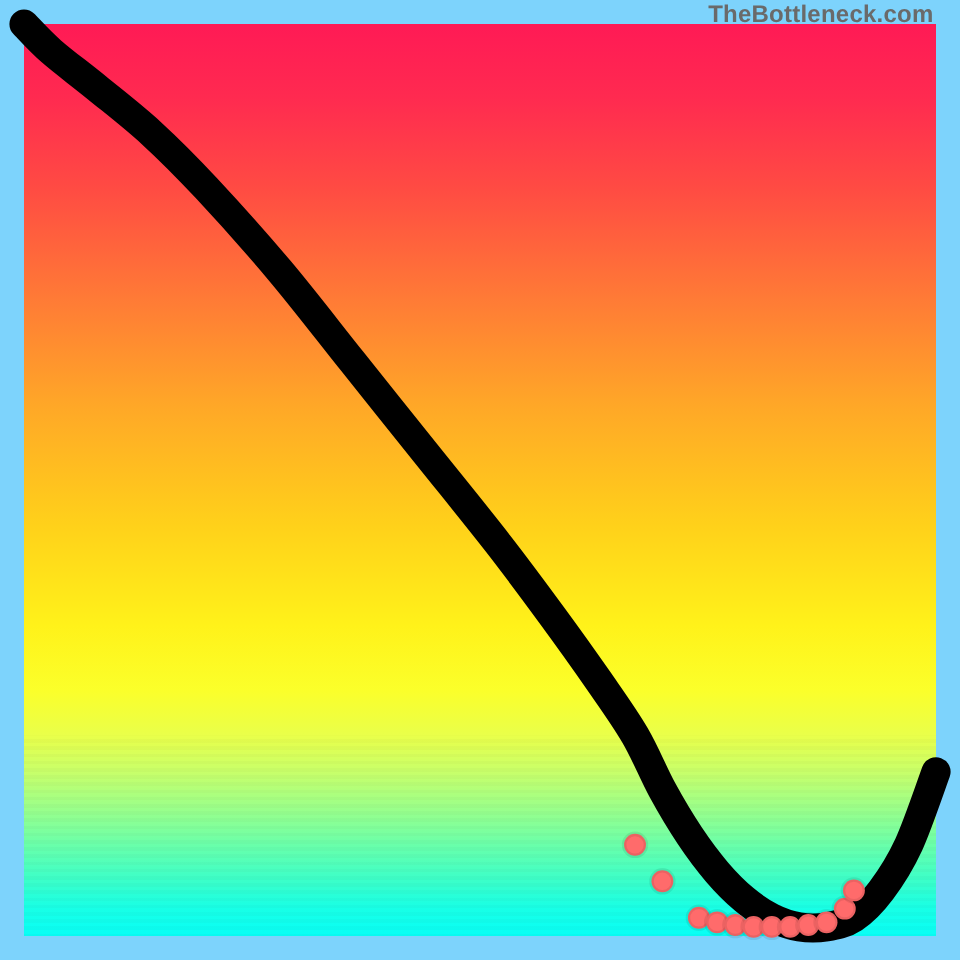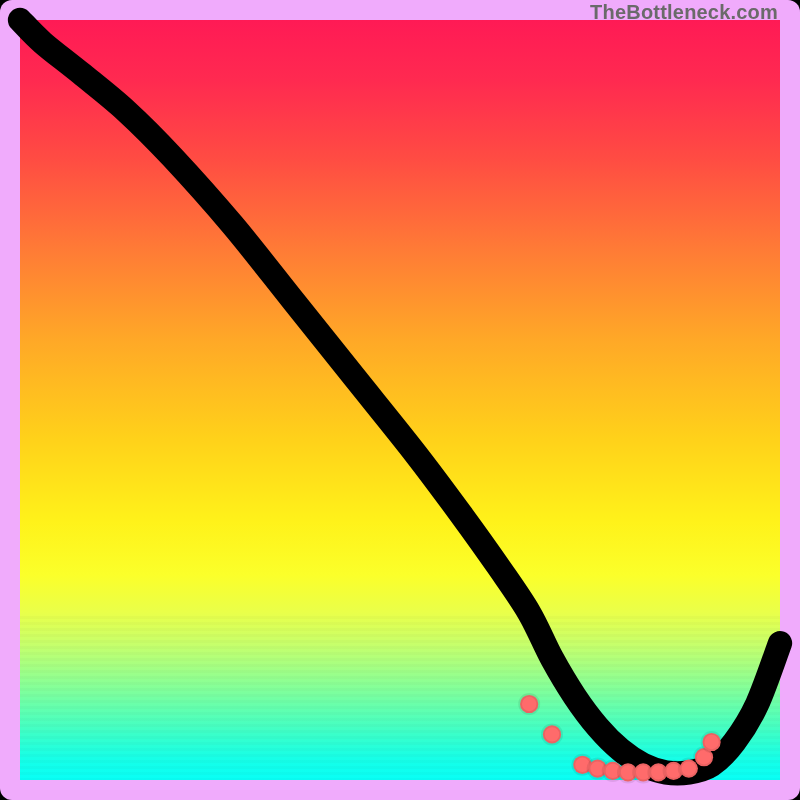--- a/index.html
+++ b/index.html
@@ -1,22 +1,21 @@
 <!DOCTYPE html>
 <html><head>
 <meta charset="utf-8">
 <style>
   * { margin: 0; padding: 0; box-sizing: border-box; }
   html, body { width: 800px; height: 800px; background: #000; overflow: hidden; }
   .stage {
     position: relative;
     width: 800px;
     height: 800px;
-    background: #f0abfc;
-    border-radius: 12px;
+    background: #7dd3fc;
   }
   .plot-area {
     position: absolute;
     left: 20px;
     top: 20px;
     width: 760px;
     height: 760px;
     background: linear-gradient(
       to bottom,
       #ff1a55 0%,

